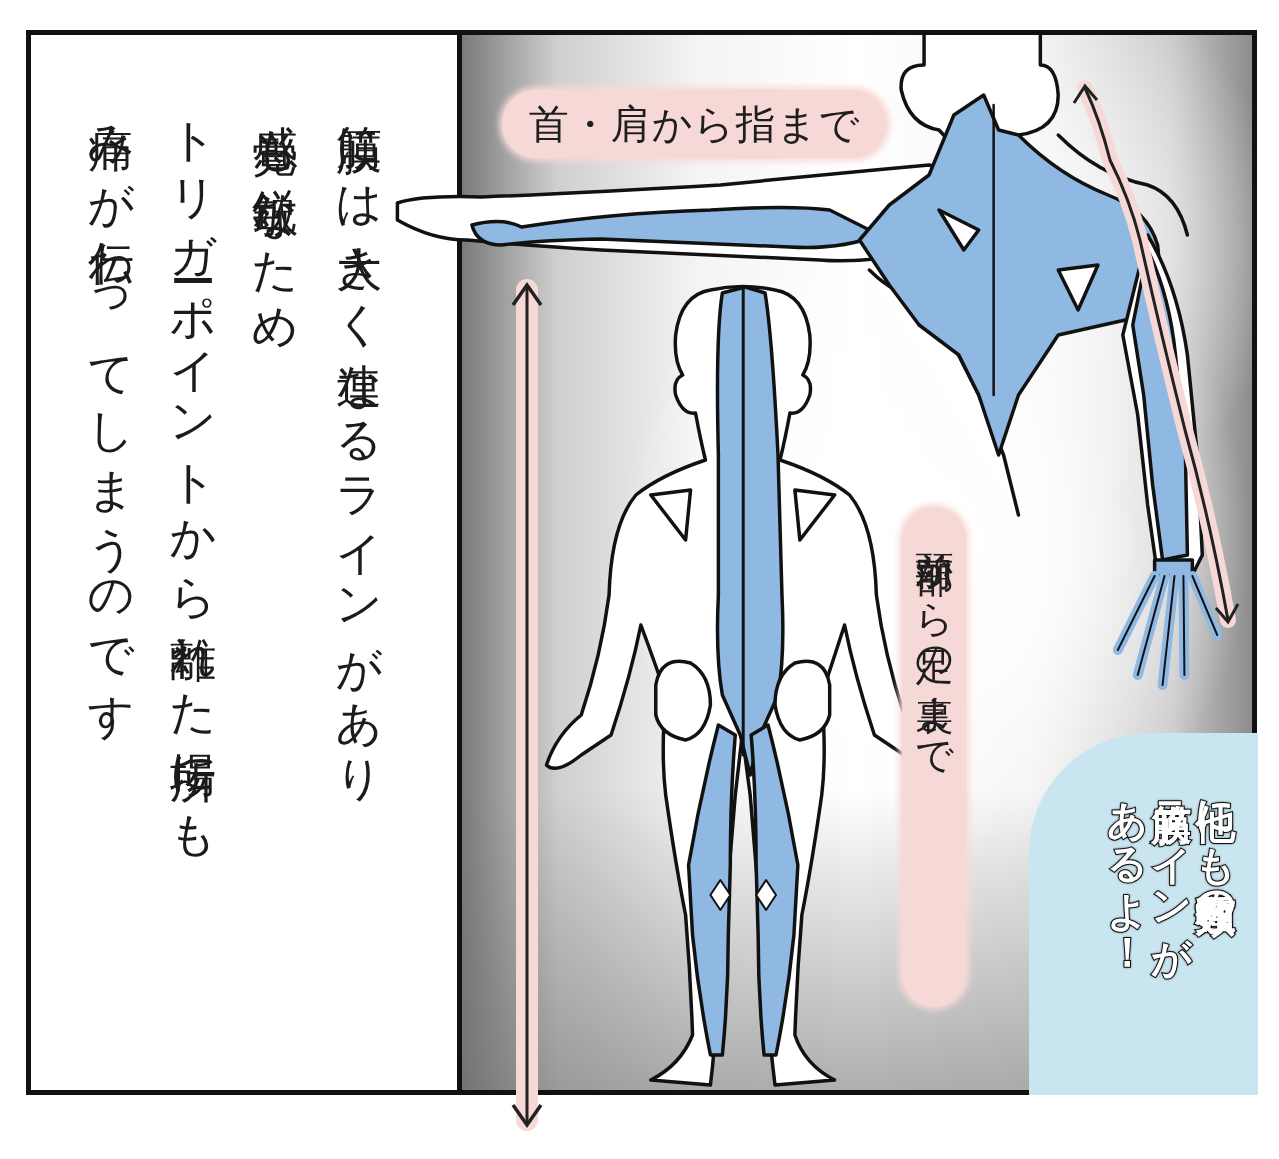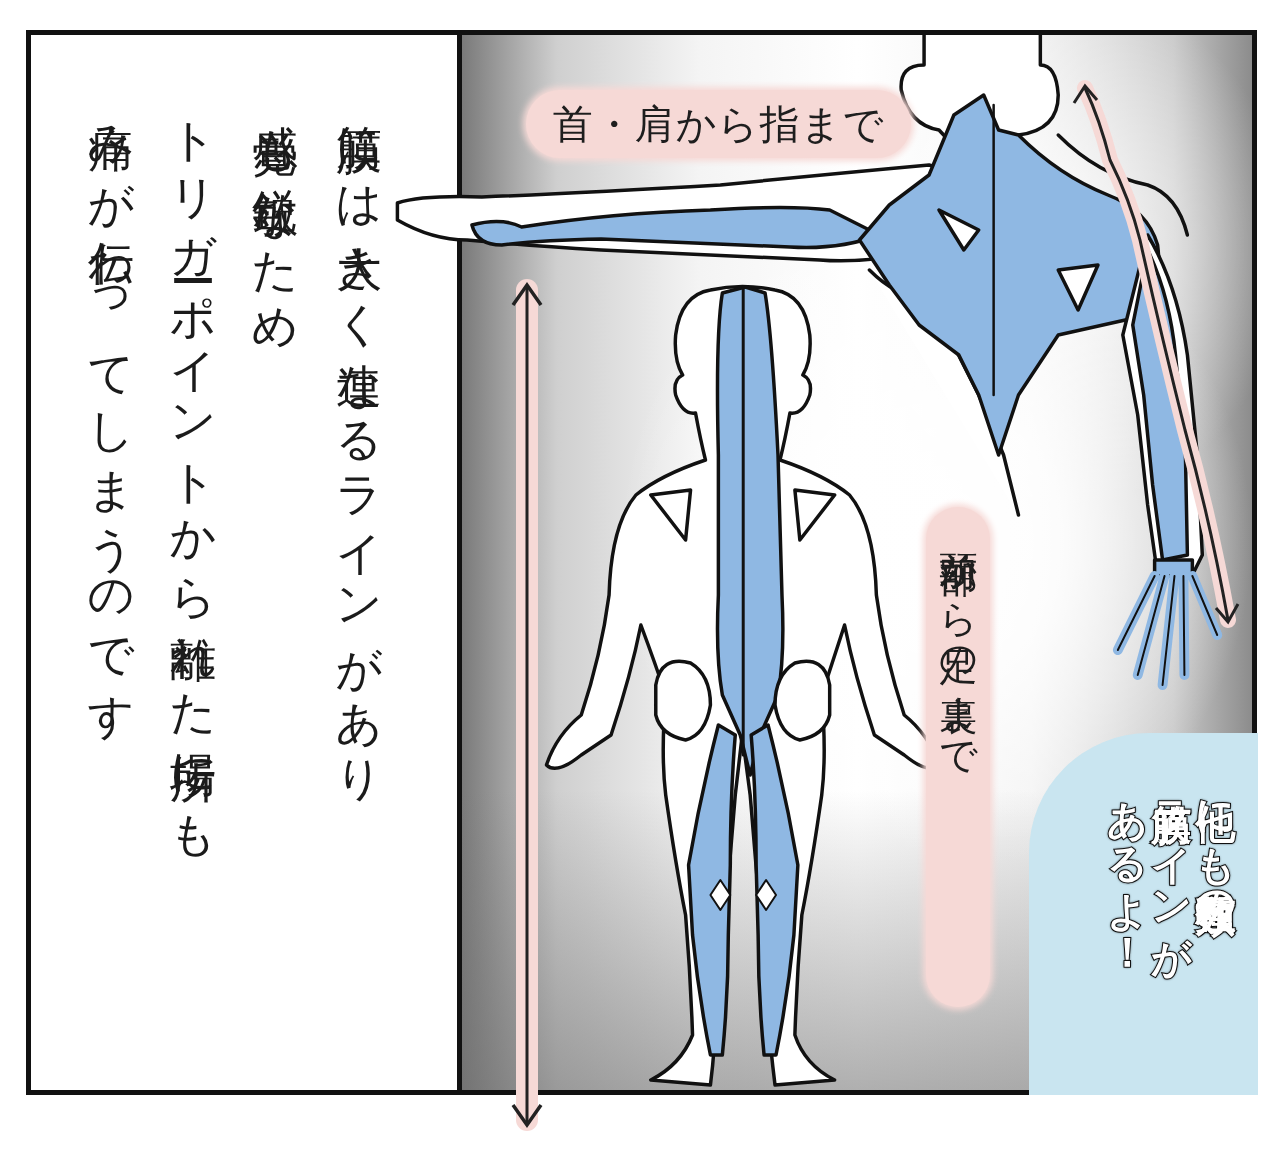--- a/index.html
+++ b/index.html
@@ -13,21 +13,21 @@
             font-size: 46px; line-height: 1; color: #1b1b1b; letter-spacing: 4px; white-space: nowrap; }
     .art-panel { position: absolute; left: 431px; top: 0; right: 0; bottom: 0; overflow: visible;
       background:
         radial-gradient(ellipse 40% 32% at 60% 48%, rgba(255,255,255,1) 0%, rgba(255,255,255,0.85) 40%, rgba(255,255,255,0) 100%),
         radial-gradient(ellipse 30% 25% at 75% 20%, rgba(255,255,255,0.9) 0%, rgba(255,255,255,0) 100%),
         linear-gradient(90deg, #7a7a7a 0%, #cfcfcf 12%, #f4f4f4 30%, #ffffff 50%, #f2f2f2 72%, #c9c9c9 90%, #8c8c8c 100%);
     }
     .art-panel::after { content: ""; position: absolute; left: 0; right: 0; bottom: 0; height: 300px;
       background: linear-gradient(180deg, rgba(120,120,120,0) 0%, rgba(110,110,110,0.55) 100%); pointer-events: none; }
     .pill { position: absolute; background: #f6d9d6; border-radius: 40px; color: #1e1e1e;
-            box-shadow: 0 0 6px 3px #f6d9d6; z-index: 3; margin-left: 24px; }
+            box-shadow: 0 0 6px 3px #f6d9d6; z-index: 3; }
     .pill-h { left: 40px; top: 55px; height: 68px; width: 385px; font-size: 40px;
               display: flex; align-items: center; justify-content: center; letter-spacing: 1px; }
     .pill-v { left: 440px; top: 472px; width: 64px; height: 500px; writing-mode: vertical-rl;
               text-orientation: upright; font-size: 38px; display: flex; align-items: center;
               justify-content: flex-start; padding-top: 16px; box-sizing: border-box; letter-spacing: 2px; }
     .balloon { position: absolute; left: 567px; top: 698px; width: 229px; height: 362px;
                background: #c9e5f0; border-radius: 120px 0 0 0; z-index: 3; }
     .balloon-text { position: absolute; right: 20px; top: 40px; writing-mode: vertical-rl;
                     text-orientation: upright; font-size: 40px; font-weight: bold; line-height: 1.1;
                     color: #fff; -webkit-text-stroke: 2px #111; paint-order: stroke fill;

